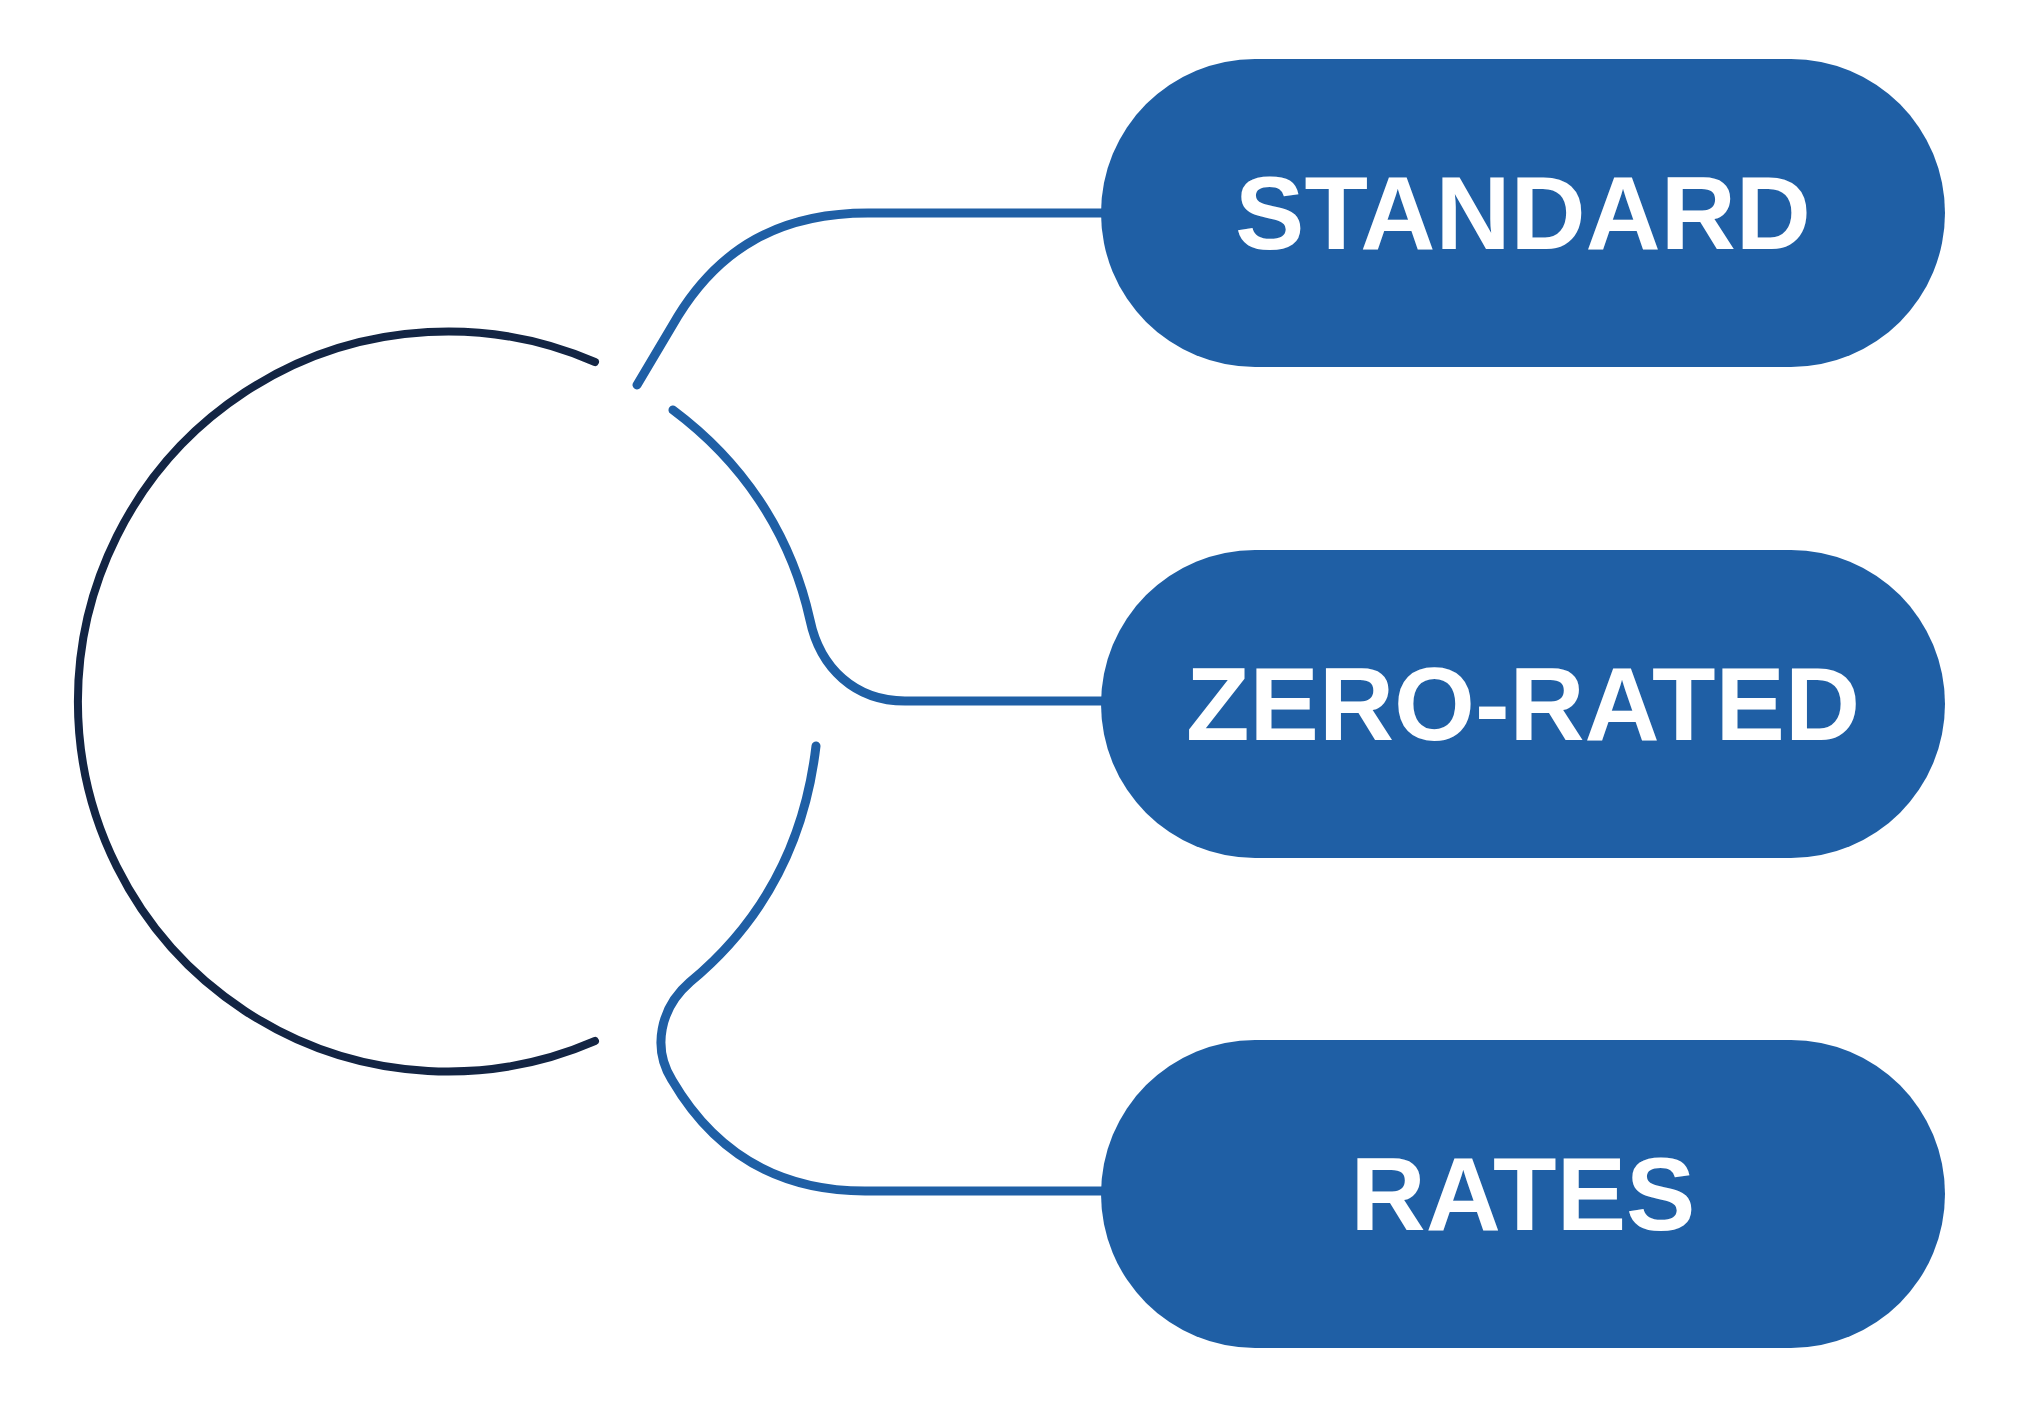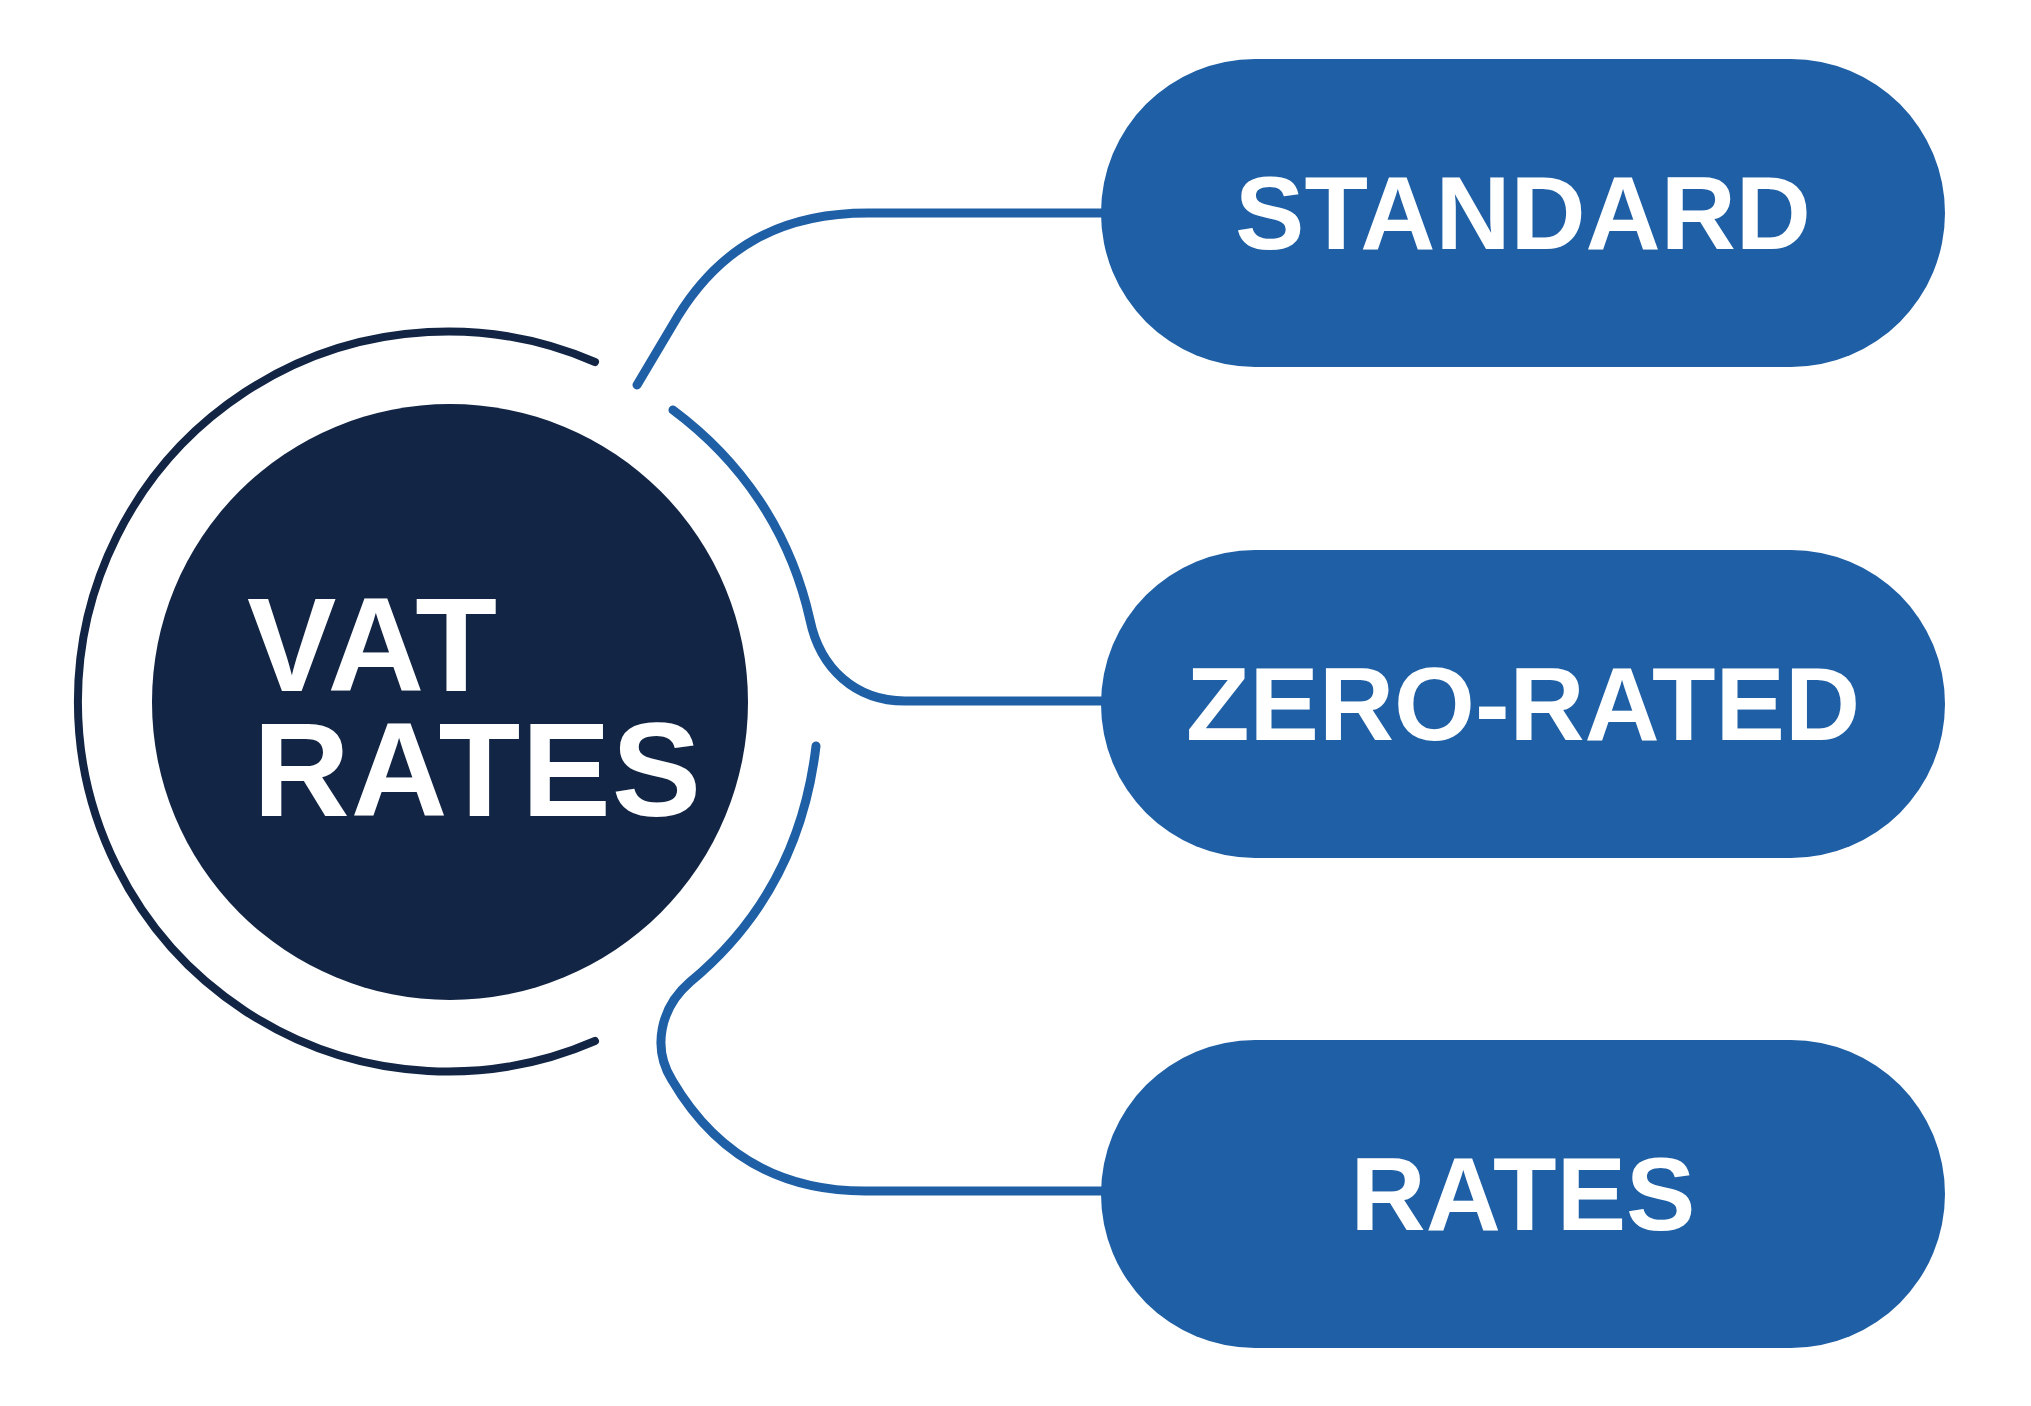--- a/index.html
+++ b/index.html
@@ -36,24 +36,20 @@
 
     <path d="M 595 362 A 370 370 0 1 0 595 1041" fill="none" stroke="#132544" stroke-width="8" stroke-linecap="round"></path>
 
     <path d="M 637 385 L 678 316 C 720 248 780 213 868 213 L 1105 213" fill="none" stroke="#1f5fa5" stroke-width="9" stroke-linecap="round"></path>
 
     <path d="M 673 410 C 740 460 790 530 810 620 C 820 668 855 701 905 701 L 1105 701" fill="none" stroke="#1f5fa5" stroke-width="9" stroke-linecap="round"></path>
 
     <path d="M 816 746 C 805 840 765 920 690 982 C 660 1008 652 1048 672 1080 C 710 1145 770 1191 865 1191 L 1105 1191" fill="none" stroke="#1f5fa5" stroke-width="9" stroke-linecap="round"></path>
   </svg>
 
-  <div class="hub">
-    <span class="hub-text hub-line1">VAT</span>
-    <span class="hub-text hub-line2">RATES</span>
-  </div>
 
   <div class="pill" style="top:550px;">
     <span class="pill-label">ZERO-RATED</span>
   </div>
 
   <div class="pill" style="top:59px;">
     <span class="pill-label">STANDARD</span>
   </div>
 
   <div class="pill" style="top:1040px;">

